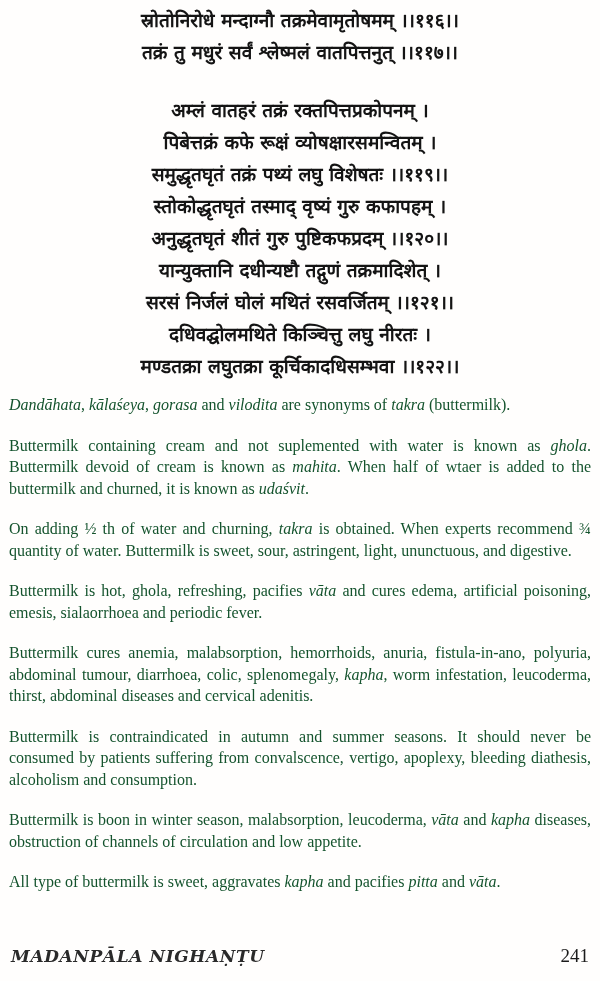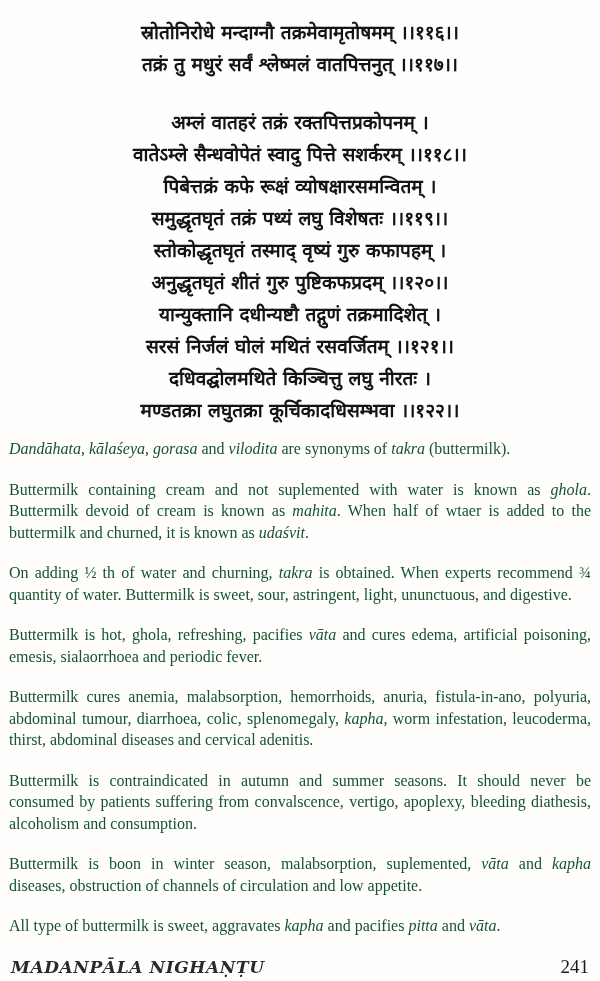--- a/index.html
+++ b/index.html
@@ -6,21 +6,21 @@
     margin: 0;
     padding: 0;
     background: #ffffff;
   }
   .page {
     box-sizing: border-box;
     width: 600px;
     height: 981px;
     background: #fffefd;
     color: #1e1e1e;
-    padding: 16px 9px 14px 9px;
+    padding: 4px 9px 14px 9px;
     display: flex;
     flex-direction: column;
     overflow: hidden;
   }
   .verse-block {
     font-family: "DejaVu Sans", "Liberation Sans", sans-serif;
     font-weight: 700;
     text-align: center;
     font-size: 19px;
     color: #141414;
@@ -72,39 +72,38 @@
 
 <div class="page">
 
   <div class="verse-block first" id="verse-group-1">
       <div class="verse-line">स्रोतोनिरोधे मन्दाग्नौ तक्रमेवामृतोषमम् ।।११६।।</div>
       <div class="verse-line">तक्रं तु मधुरं सर्वं श्लेष्मलं वातपित्तनुत् ।।११७।।</div>
     </div>
 
   <div class="verse-block" id="verse-group-2">
       <div class="verse-line">अम्लं वातहरं तक्रं रक्तपित्तप्रकोपनम् ।</div>
-      <div class="verse-line">वातेऽम्ले सैन्धवोपेतं स्वादु पित्ते सशर्करम् ।।११८।।</div>
       <div class="verse-line">पिबेत्तक्रं कफे रूक्षं व्योषक्षारसमन्वितम् ।</div>
       <div class="verse-line">समुद्धृतघृतं तक्रं पथ्यं लघु विशेषतः ।।११९।।</div>
       <div class="verse-line">स्तोकोद्धृतघृतं तस्माद् वृष्यं गुरु कफापहम् ।</div>
       <div class="verse-line">अनुद्धृतघृतं शीतं गुरु पुष्टिकफप्रदम् ।।१२०।।</div>
       <div class="verse-line">यान्युक्तानि दधीन्यष्टौ तद्गुणं तक्रमादिशेत् ।</div>
       <div class="verse-line">सरसं निर्जलं घोलं मथितं रसवर्जितम् ।।१२१।।</div>
       <div class="verse-line">दधिवद्घोलमथिते किञ्चित्तु लघु नीरतः ।</div>
       <div class="verse-line">मण्डतक्रा लघुतक्रा कूर्चिकादधिसम्भवा ।।१२२।।</div>
     </div>
 
   <div class="prose" id="paragraphs">
       <p><i>Dandāhata</i><span>, </span><i>kālaśeya</i><span>, </span><i>gorasa</i><span> and </span><i>vilodita</i><span> are synonyms of </span><i>takra</i><span> (buttermilk).</span></p>
       <p><span>Buttermilk containing cream and not suplemented with water is known as </span><i>ghola</i><span>. Buttermilk devoid of cream is known as </span><i>mahita</i><span>. When half of wtaer is added to the buttermilk and churned, it is known as </span><i>udaśvit</i><span>.</span></p>
       <p><span>On adding ½ th of water and churning, </span><i>takra</i><span> is obtained. When experts recommend ¾ quantity of water. Buttermilk is sweet, sour, astringent, light, ununctuous, and digestive.</span></p>
       <p><span>Buttermilk is hot, ghola, refreshing, pacifies </span><i>vāta</i><span> and cures edema, artificial poisoning, emesis, sialaorrhoea and periodic fever.</span></p>
       <p><span>Buttermilk cures anemia, malabsorption, hemorrhoids, anuria, fistula-in-ano, polyuria, abdominal tumour, diarrhoea, colic, splenomegaly, </span><i>kapha</i><span>, worm infestation, leucoderma, thirst, abdominal diseases and cervical adenitis.</span></p>
       <p><span>Buttermilk is contraindicated in autumn and summer seasons. It should never be consumed by patients suffering from convalscence, vertigo, apoplexy, bleeding diathesis, alcoholism and consumption.</span></p>
-      <p><span>Buttermilk is boon in winter season, malabsorption, suplemented, </span><i>vāta</i><span> and </span><i>kapha</i><span> diseases, obstruction of channels of circulation and low appetite.</span></p>
+      <p><span>Buttermilk is boon in winter season, malabsorption, leucoderma, </span><i>vāta</i><span> and </span><i>kapha</i><span> diseases, obstruction of channels of circulation and low appetite.</span></p>
       <p><span>All type of buttermilk is sweet, aggravates </span><i>kapha</i><span> and pacifies </span><i>pitta</i><span> and </span><i>vāta</i><span>.</span></p>
     </div>
 
   <div class="footer">
     <span class="book-title">MADANPĀLA NIGHAṆṬU</span>
     <span class="page-number">241</span>
   </div>
 
 </div>
 

